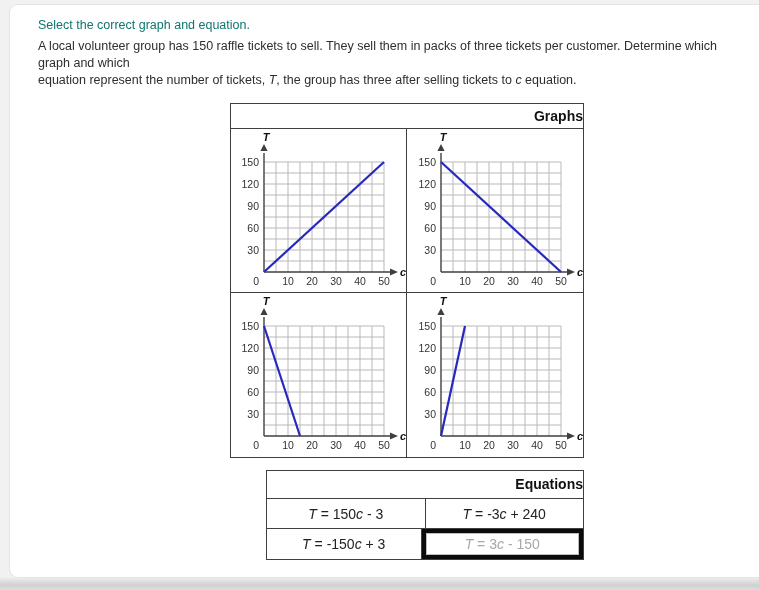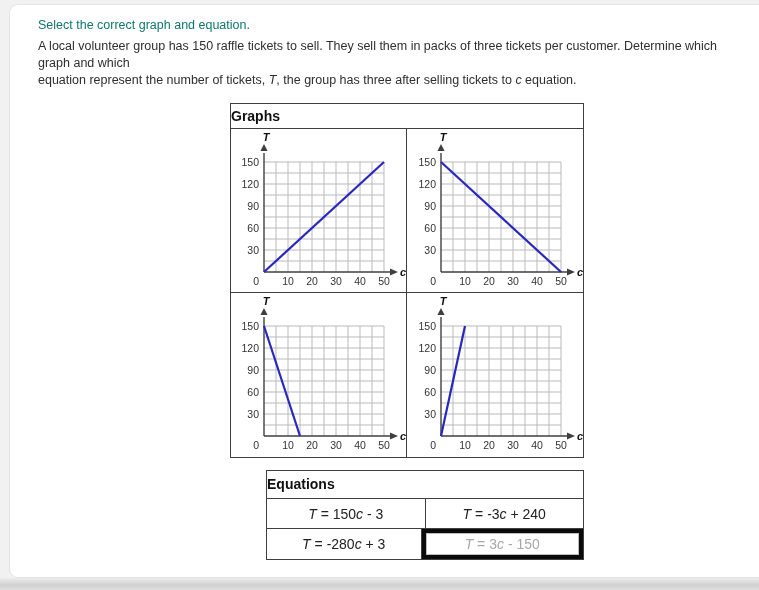--- a/index.html
+++ b/index.html
@@ -22,21 +22,21 @@
     font-size:12.5px;color:#0f766e;
   }
   .problem{
     position:absolute;left:28px;top:33px;width:706px;
     font-size:12.5px;color:#2e2e2e;line-height:17px;
   }
   .vi{font-style:italic;}
   .tables{position:absolute;left:220px;top:98px;width:354px;}
   .tbl{border:1px solid #3f3f3f;background:#fff;box-sizing:border-box;}
   .tbl-header{
-    text-align:left;font-weight:bold;font-size:14px;color:#111;
+    text-align:right;font-weight:bold;font-size:14px;color:#111;
     border-bottom:1px solid #3f3f3f;
   }
   .g-header{height:24px;line-height:24px;}
   .g-grid{display:grid;grid-template-columns:1fr 1fr;}
   .g-cell{
     height:164px;box-sizing:border-box;
     display:flex;align-items:center;justify-content:center;
   }
   .g-cell:nth-child(odd){border-right:1px solid #3f3f3f;}
   .g-cell:nth-child(-n+2){border-bottom:1px solid #3f3f3f;}
@@ -260,21 +260,21 @@
             <span> = </span>
             <span>-3</span>
             <span class="vi">c</span>
             <span> + 240</span>
           </div>
       </div>
       <div class="e-row">
         <div class="e-cell cleft">
             <span class="vi">T</span>
             <span> = </span>
-            <span>-280</span>
+            <span>-150</span>
             <span class="vi">c</span>
             <span> + 3</span>
           </div>
         <div class="e-cell selected">
             <span class="vi">T</span>
             <span> = </span>
             <span>3</span>
             <span class="vi">c</span>
             <span> - 150</span>
           </div>

